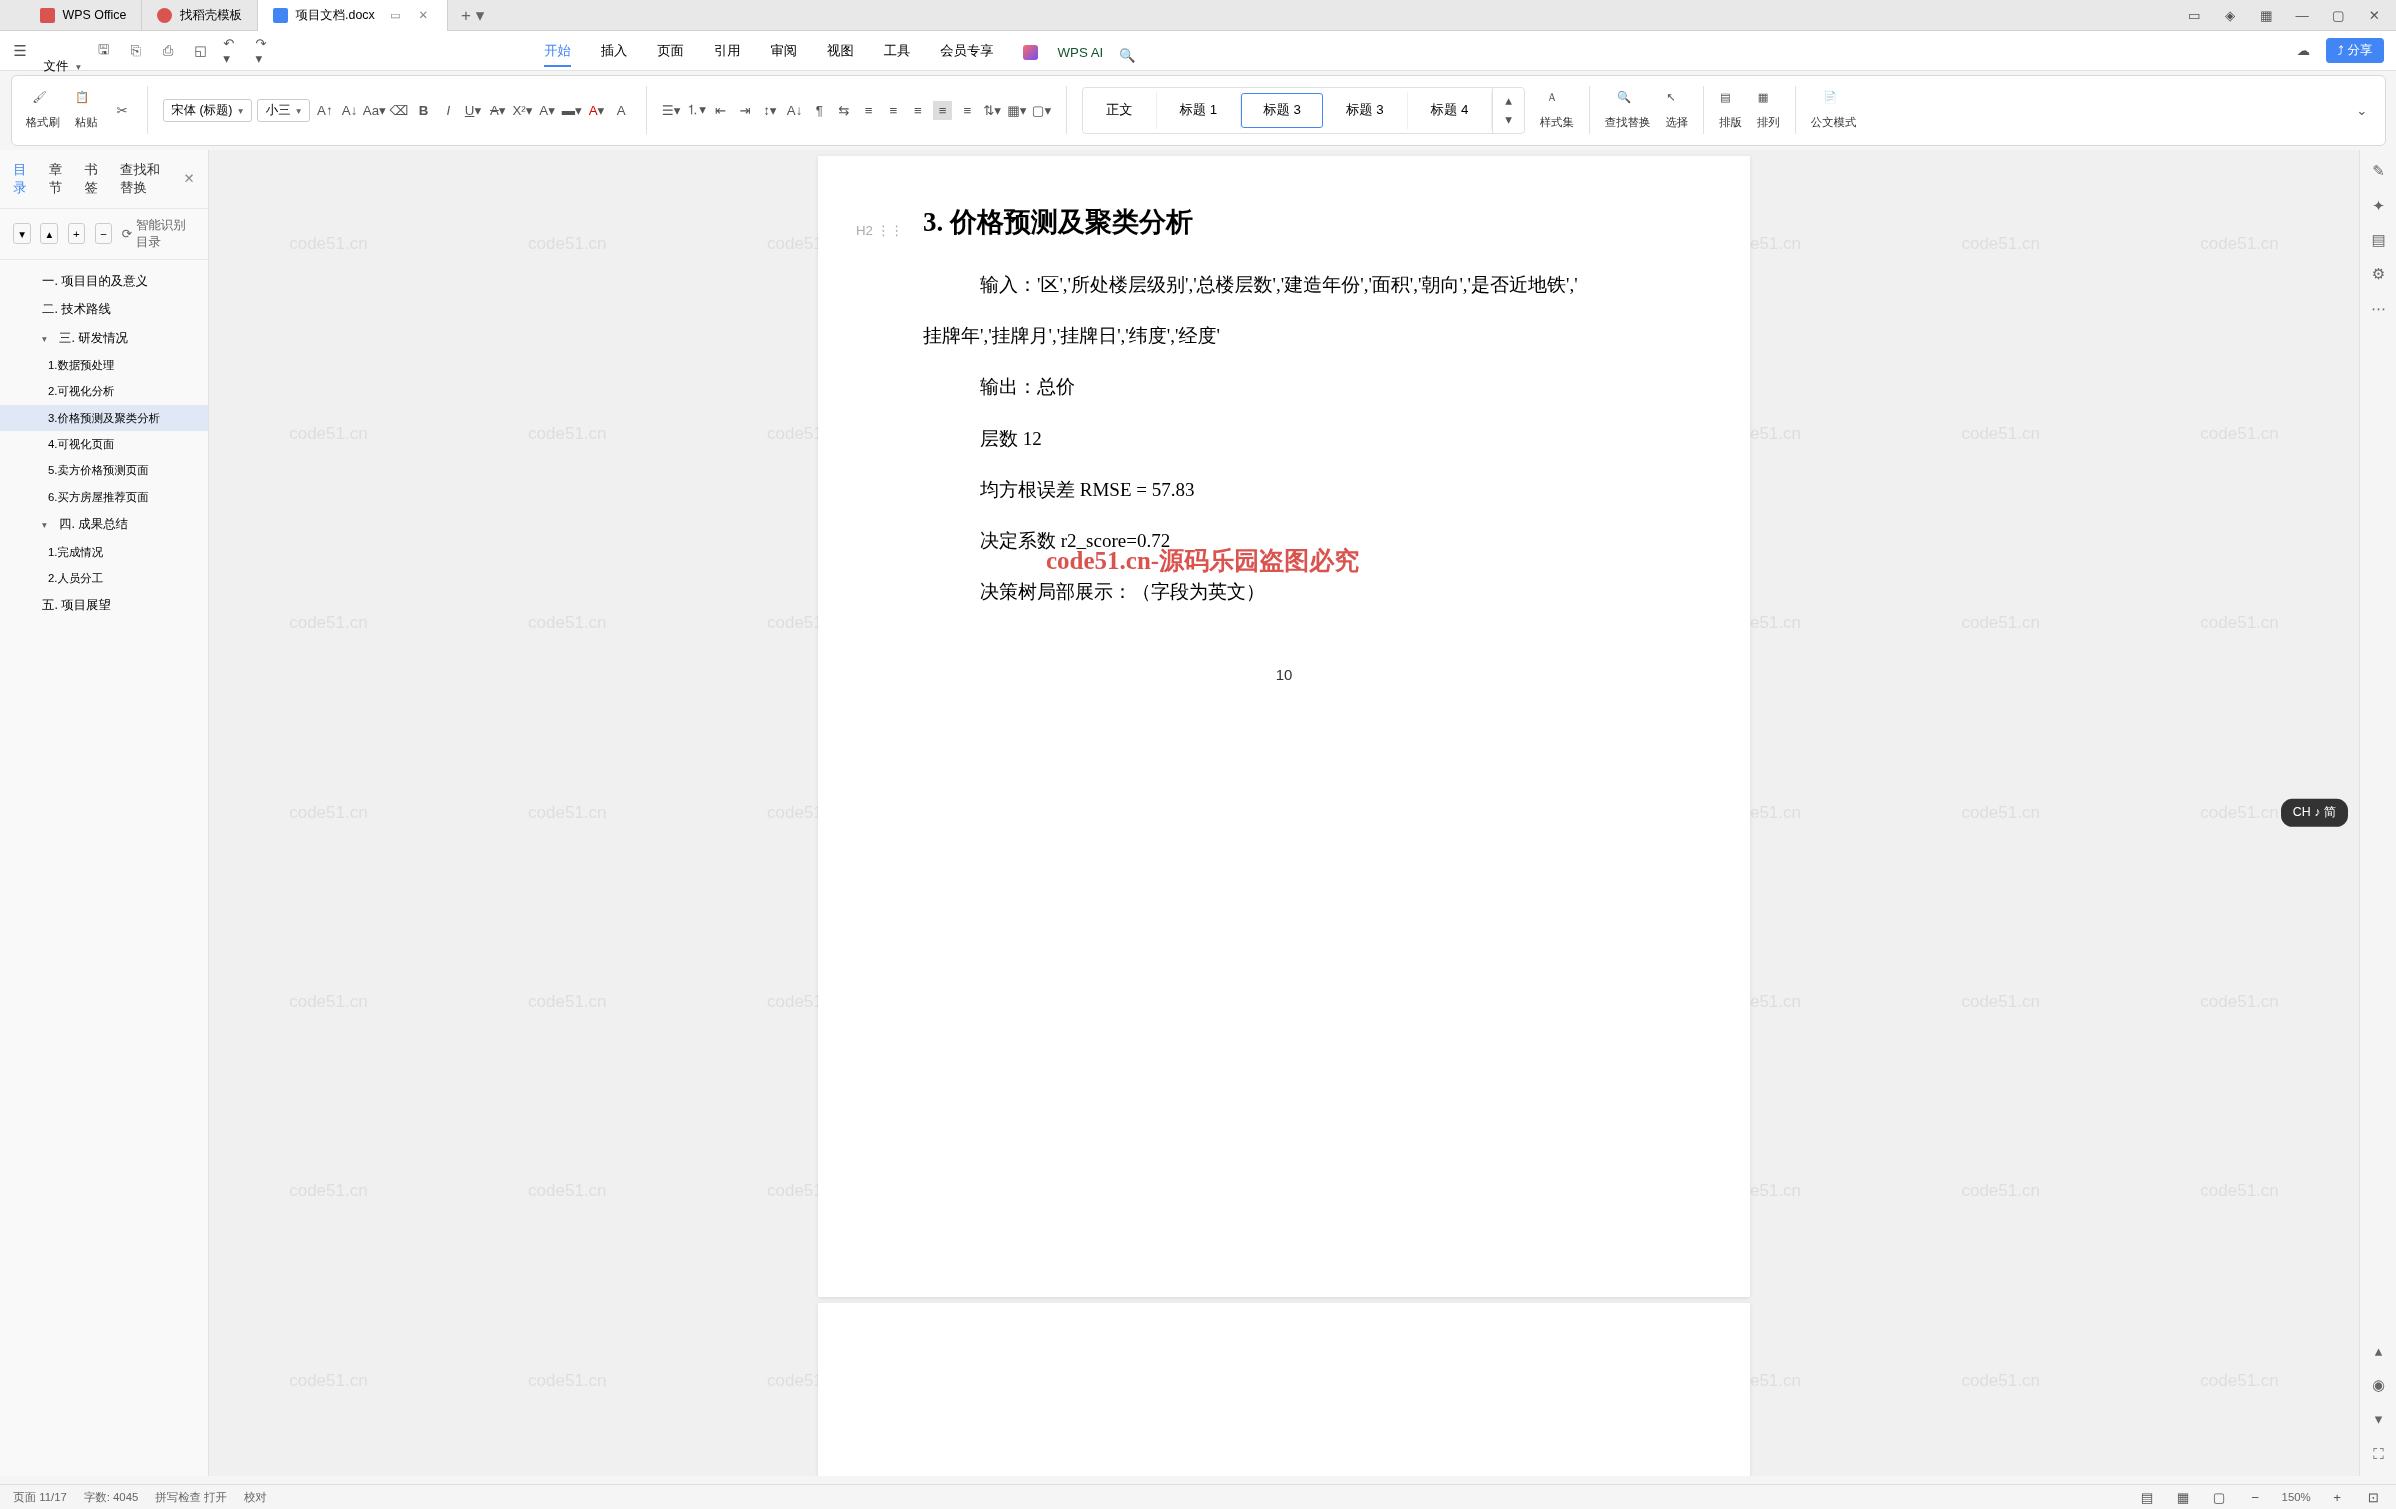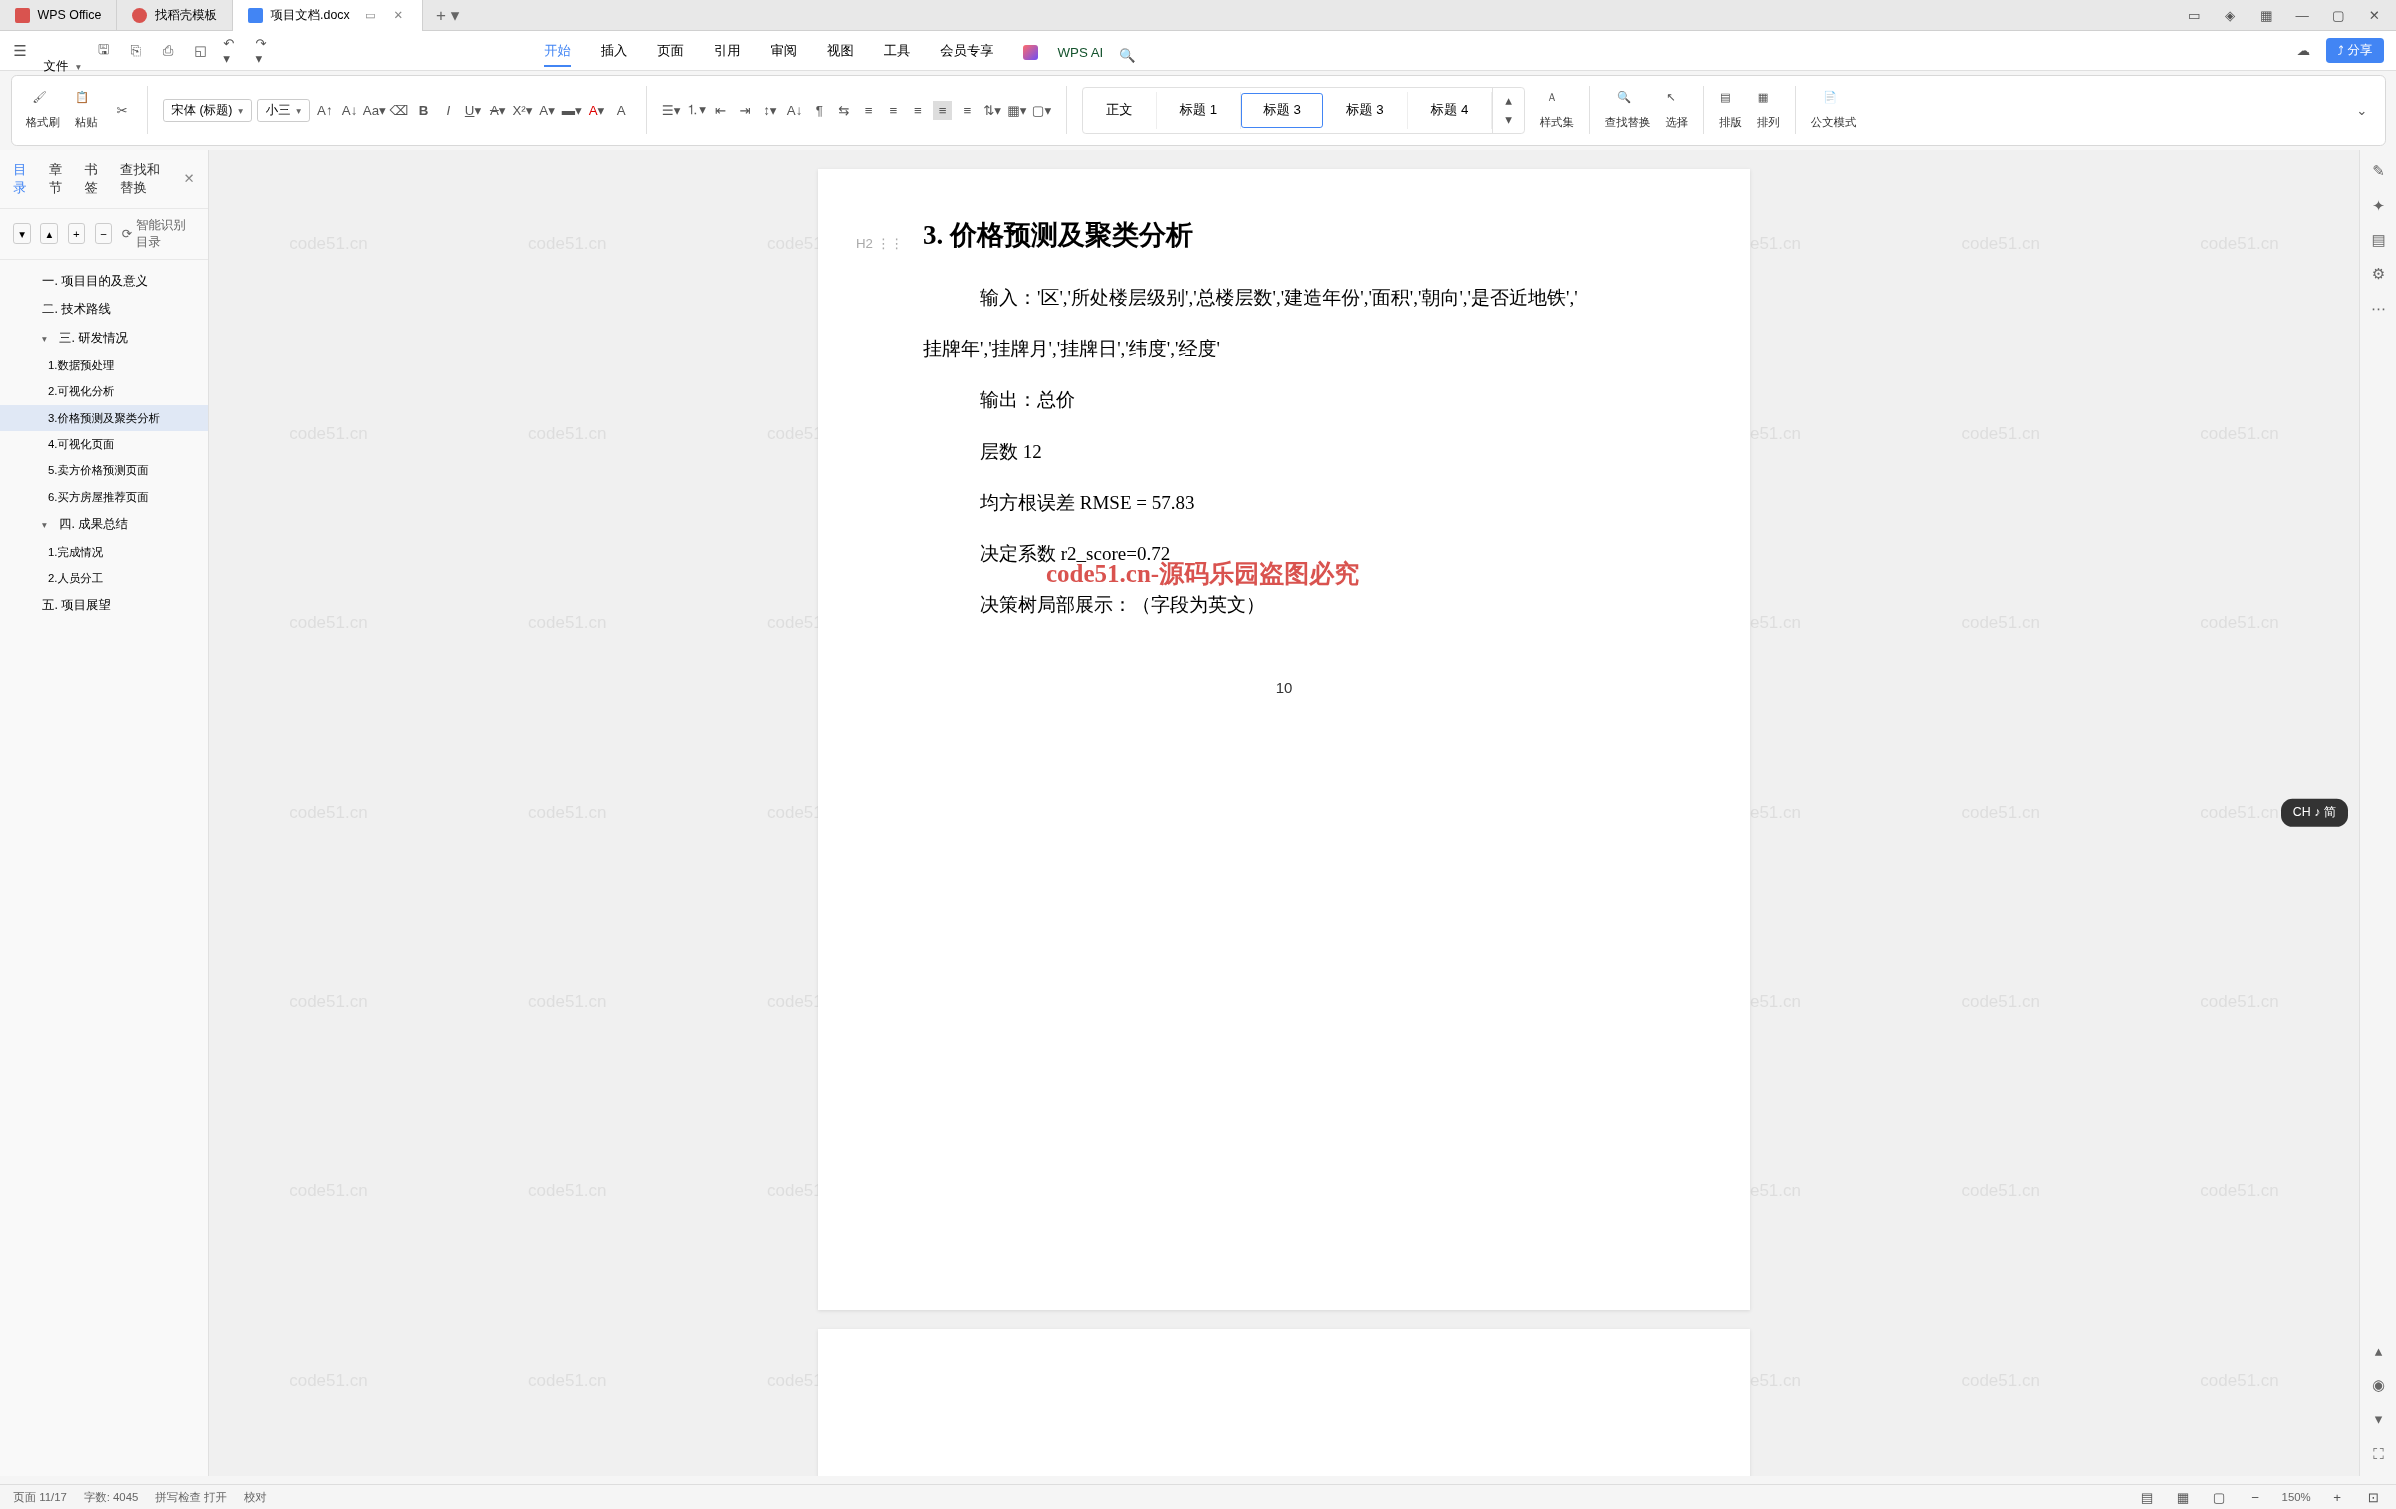--- a/index.html
+++ b/index.html
@@ -1,19 +1,19 @@
 <!DOCTYPE html>
 <html style="font-size:15px"><head>
 <meta charset="utf-8">
 <style>
 * { margin: 0; padding: 0; box-sizing: border-box; font-family: "Microsoft YaHei", Arial, sans-serif; }
 body { background: #f5f5f5; overflow: hidden; width: 2397px; height: 1509px; }
 
 
-.title-bar { height: 31px; background: #e8e8e8; display: flex; align-items: center; border-bottom: 1px solid #d0d0d0; }
+.title-bar { height: 31px; background: #e8e8e8; display: flex; align-items: center; border-bottom: 1px solid #d0d0d0; padding-left: 25px; }
 .tab { display: flex; align-items: center; padding: 0 15px; height: 31px; font-size: 12.4px; border-right: 1px solid #d0d0d0; cursor: pointer; gap: 7.6px; }
 .tab.active { background: #fff; }
 .tab-icon { width: 15px; height: 15px; display: inline-block; }
 .wps-icon { background: #d9534f; border-radius: 1.9px; }
 .template-icon { background: #d9534f; border-radius: 50%; }
 .word-icon { background: #4285f4; border-radius: 1.9px; }
 .tab-close { width: 13.3px; height: 13.3px; color: #888; font-size: 11.4px; margin-left: 7.6px; }
 .add-tab { padding: 0 13.3px; font-size: 17px; color: #666; cursor: pointer; }
 .title-spacer { flex: 1; }
 .title-controls { display: flex; align-items: center; gap: 17px; padding: 0 13.3px; }
@@ -68,21 +68,21 @@
 .toc-item.selected { background: #e0e8f5; }
 .toc-item.level-1 { padding-left: 42px; }
 .toc-item.level-2 { padding-left: 48px; font-size: 11.4px; }
 .toc-caret { width: 11.4px; font-size: 9.5px; color: #666; }
 
 
 .doc-area { flex: 1; background: #f0f0f0; overflow: auto; position: relative; }
 .watermark-layer { position: absolute; inset: 0; pointer-events: none; z-index: 1; }
 .watermark-grid { display: grid; grid-template-columns: repeat(9, 1fr); grid-template-rows: repeat(7, 1fr); height: 100%; width: 100%; }
 .wm-cell { display: flex; align-items: center; justify-content: center; color: #ccc; font-size: 17px; opacity: 0.5; }
-.page { width: 932px; min-height: 1141px; background: #fff; margin: 19px auto; box-shadow: 0 1px 3.8px rgba(0,0,0,0.1); padding: 48px 105px; position: relative; z-index: 2; }
+.page { width: 932px; min-height: 1141px; background: #fff; margin: 6px auto; box-shadow: 0 1px 3.8px rgba(0,0,0,0.1); padding: 48px 105px; position: relative; z-index: 2; }
 .page-next { height: 76px; }
 .doc-h2 { font-size: 27px; font-weight: bold; margin-bottom: 28.5px; font-family: SimSun, serif; }
 .doc-h3 { font-size: 21px; margin: 23px 0 19px 28.5px; font-family: SimSun, serif; }
 .doc-p { font-size: 19px; margin: 17px 0 17px 57px; font-family: SimSun, serif; line-height: 1.8; }
 .doc-p-wrap { font-size: 19px; margin: 17px 0; font-family: SimSun, serif; line-height: 1.8; }
 .overlay-text { position: absolute; color: #d9534f; font-size: 25px; font-weight: bold; left: 228px; top: 388px; z-index: 3; font-family: SimSun, serif; }
 .page-num { text-align: center; font-size: 15px; margin-top: 57px; color: #333; }
 .heading-indicator { position: absolute; left: -67px; top: 19px; color: #aaa; font-size: 13.3px; display: flex; align-items: center; gap: 3.8px; }
 .doc-section { position: relative; }
 

